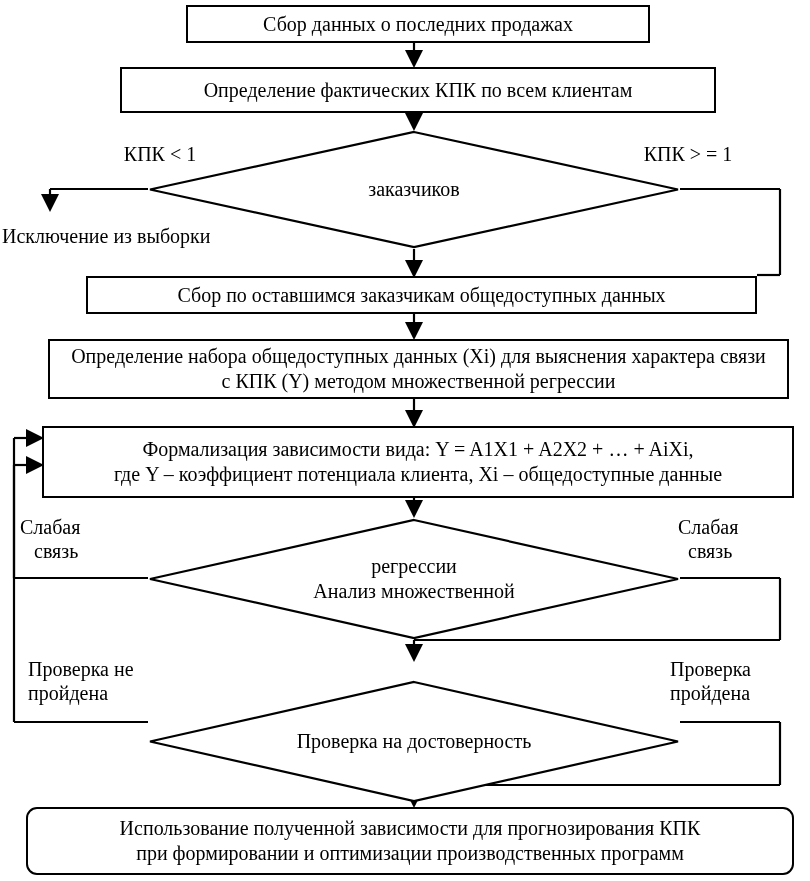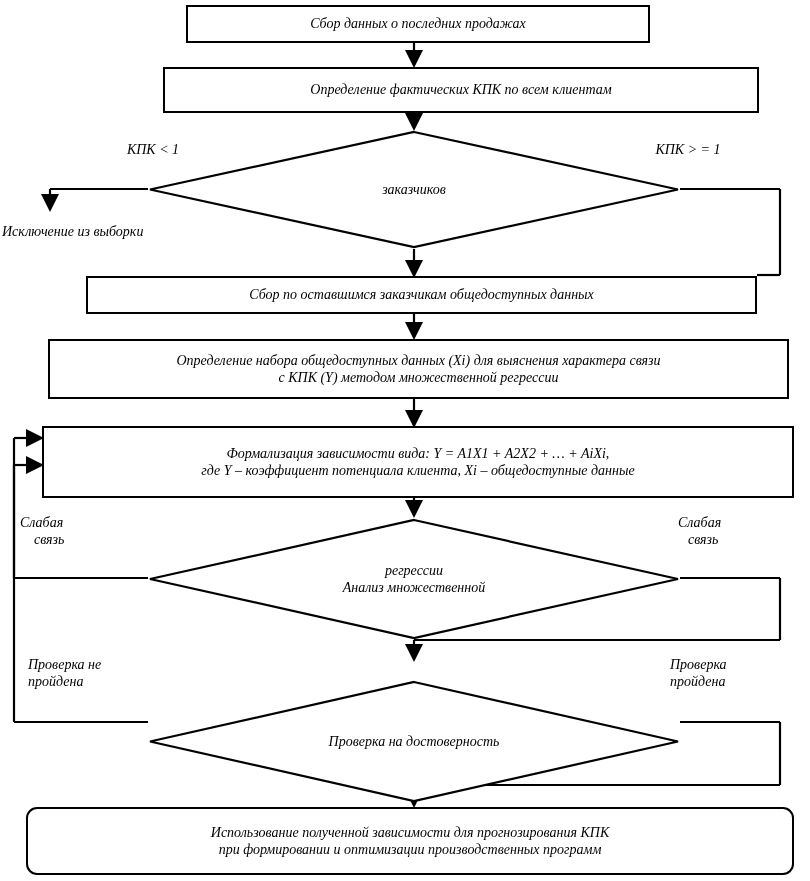--- a/index.html
+++ b/index.html
@@ -6,21 +6,21 @@
   body{width:810px;height:881px;font-family:"Liberation Serif",serif;color:#000;}
   #canvas{position:relative;width:810px;height:881px;overflow:hidden;}
   .box,.diamond-wrap{position:absolute;box-sizing:border-box;}
   .box{border:2px solid #000;background:#fff;display:flex;align-items:center;justify-content:center;text-align:center;}
   .box .txt{display:block;line-height:1.25;padding:0 6px;}
   .diamond-wrap{}
   .diamond-wrap svg{position:absolute;left:0;top:0;}
   .diamond-label{position:absolute;left:0;top:0;width:100%;height:100%;display:flex;align-items:center;justify-content:center;text-align:center;line-height:1.25;}
   .edgelabel{position:absolute;text-align:center;line-height:1.2;}
   svg.lines{position:absolute;left:0;top:0;width:810px;height:881px;}
-  .f16{font-size:14px;font-style:italic;}
+  .f16{font-size:20px;}
 </style>
 </head>
 <body>
 
 <div id="canvas">
 
   <svg class="lines" viewBox="0 0 810 881">
     <g stroke="#000" stroke-width="2.2" fill="none">
 
       <line x1="414" y1="43" x2="414" y2="64"></line>
@@ -77,21 +77,21 @@
 
       <polygon points="44,438 26,429 26,447"></polygon>
       <polygon points="44,465 26,456 26,474"></polygon>
     </g>
   </svg>
 
   <div class="box f16" style="left:186px;top:5px;width:464px;height:38px;">
     <span class="txt"><span>Сбор данных о последних продажах</span></span>
   </div>
 
-  <div class="box f16" style="left:120px;top:67px;width:596px;height:46px;margin-left:43px;">
+  <div class="box f16" style="left:120px;top:67px;width:596px;height:46px;">
     <span class="txt"><span>Определение фактических КПК по всем клиентам</span></span>
   </div>
 
   <div class="diamond-wrap" style="left:148px;top:130px;width:532px;height:119px;">
     <svg width="532" height="119">
       <polygon points="266,2 530,59.5 266,117 2,59.5" fill="#fff" stroke="#000" stroke-width="2.2"></polygon>
     </svg>
     <div class="diamond-label f16">
       <div>
         <div>заказчиков</div>
@@ -140,21 +140,21 @@
     </div>
   </div>
 
   <div class="box f16" style="left:26px;top:807px;width:768px;height:68px;border-radius:11px;">
     <span class="txt">
       <span>Использование полученной зависимости для прогнозирования КПК</span><br>
       <span>при формировании и оптимизации производственных программ</span>
     </span>
   </div>
 
-  <div class="edgelabel f16" style="left:83px;top:142px;width:140px;">
+  <div class="edgelabel f16" style="left:90px;top:142px;width:140px;">
     <span>КПК &lt; 1</span>
   </div>
 
   <div class="edgelabel f16" style="left:608px;top:142px;width:160px;">
     <span>КПК &gt; = 1</span>
   </div>
 
   <div class="edgelabel f16" style="left:2px;top:224px;width:240px;text-align:left;">
     <span>Исключение из выборки</span>
   </div>

